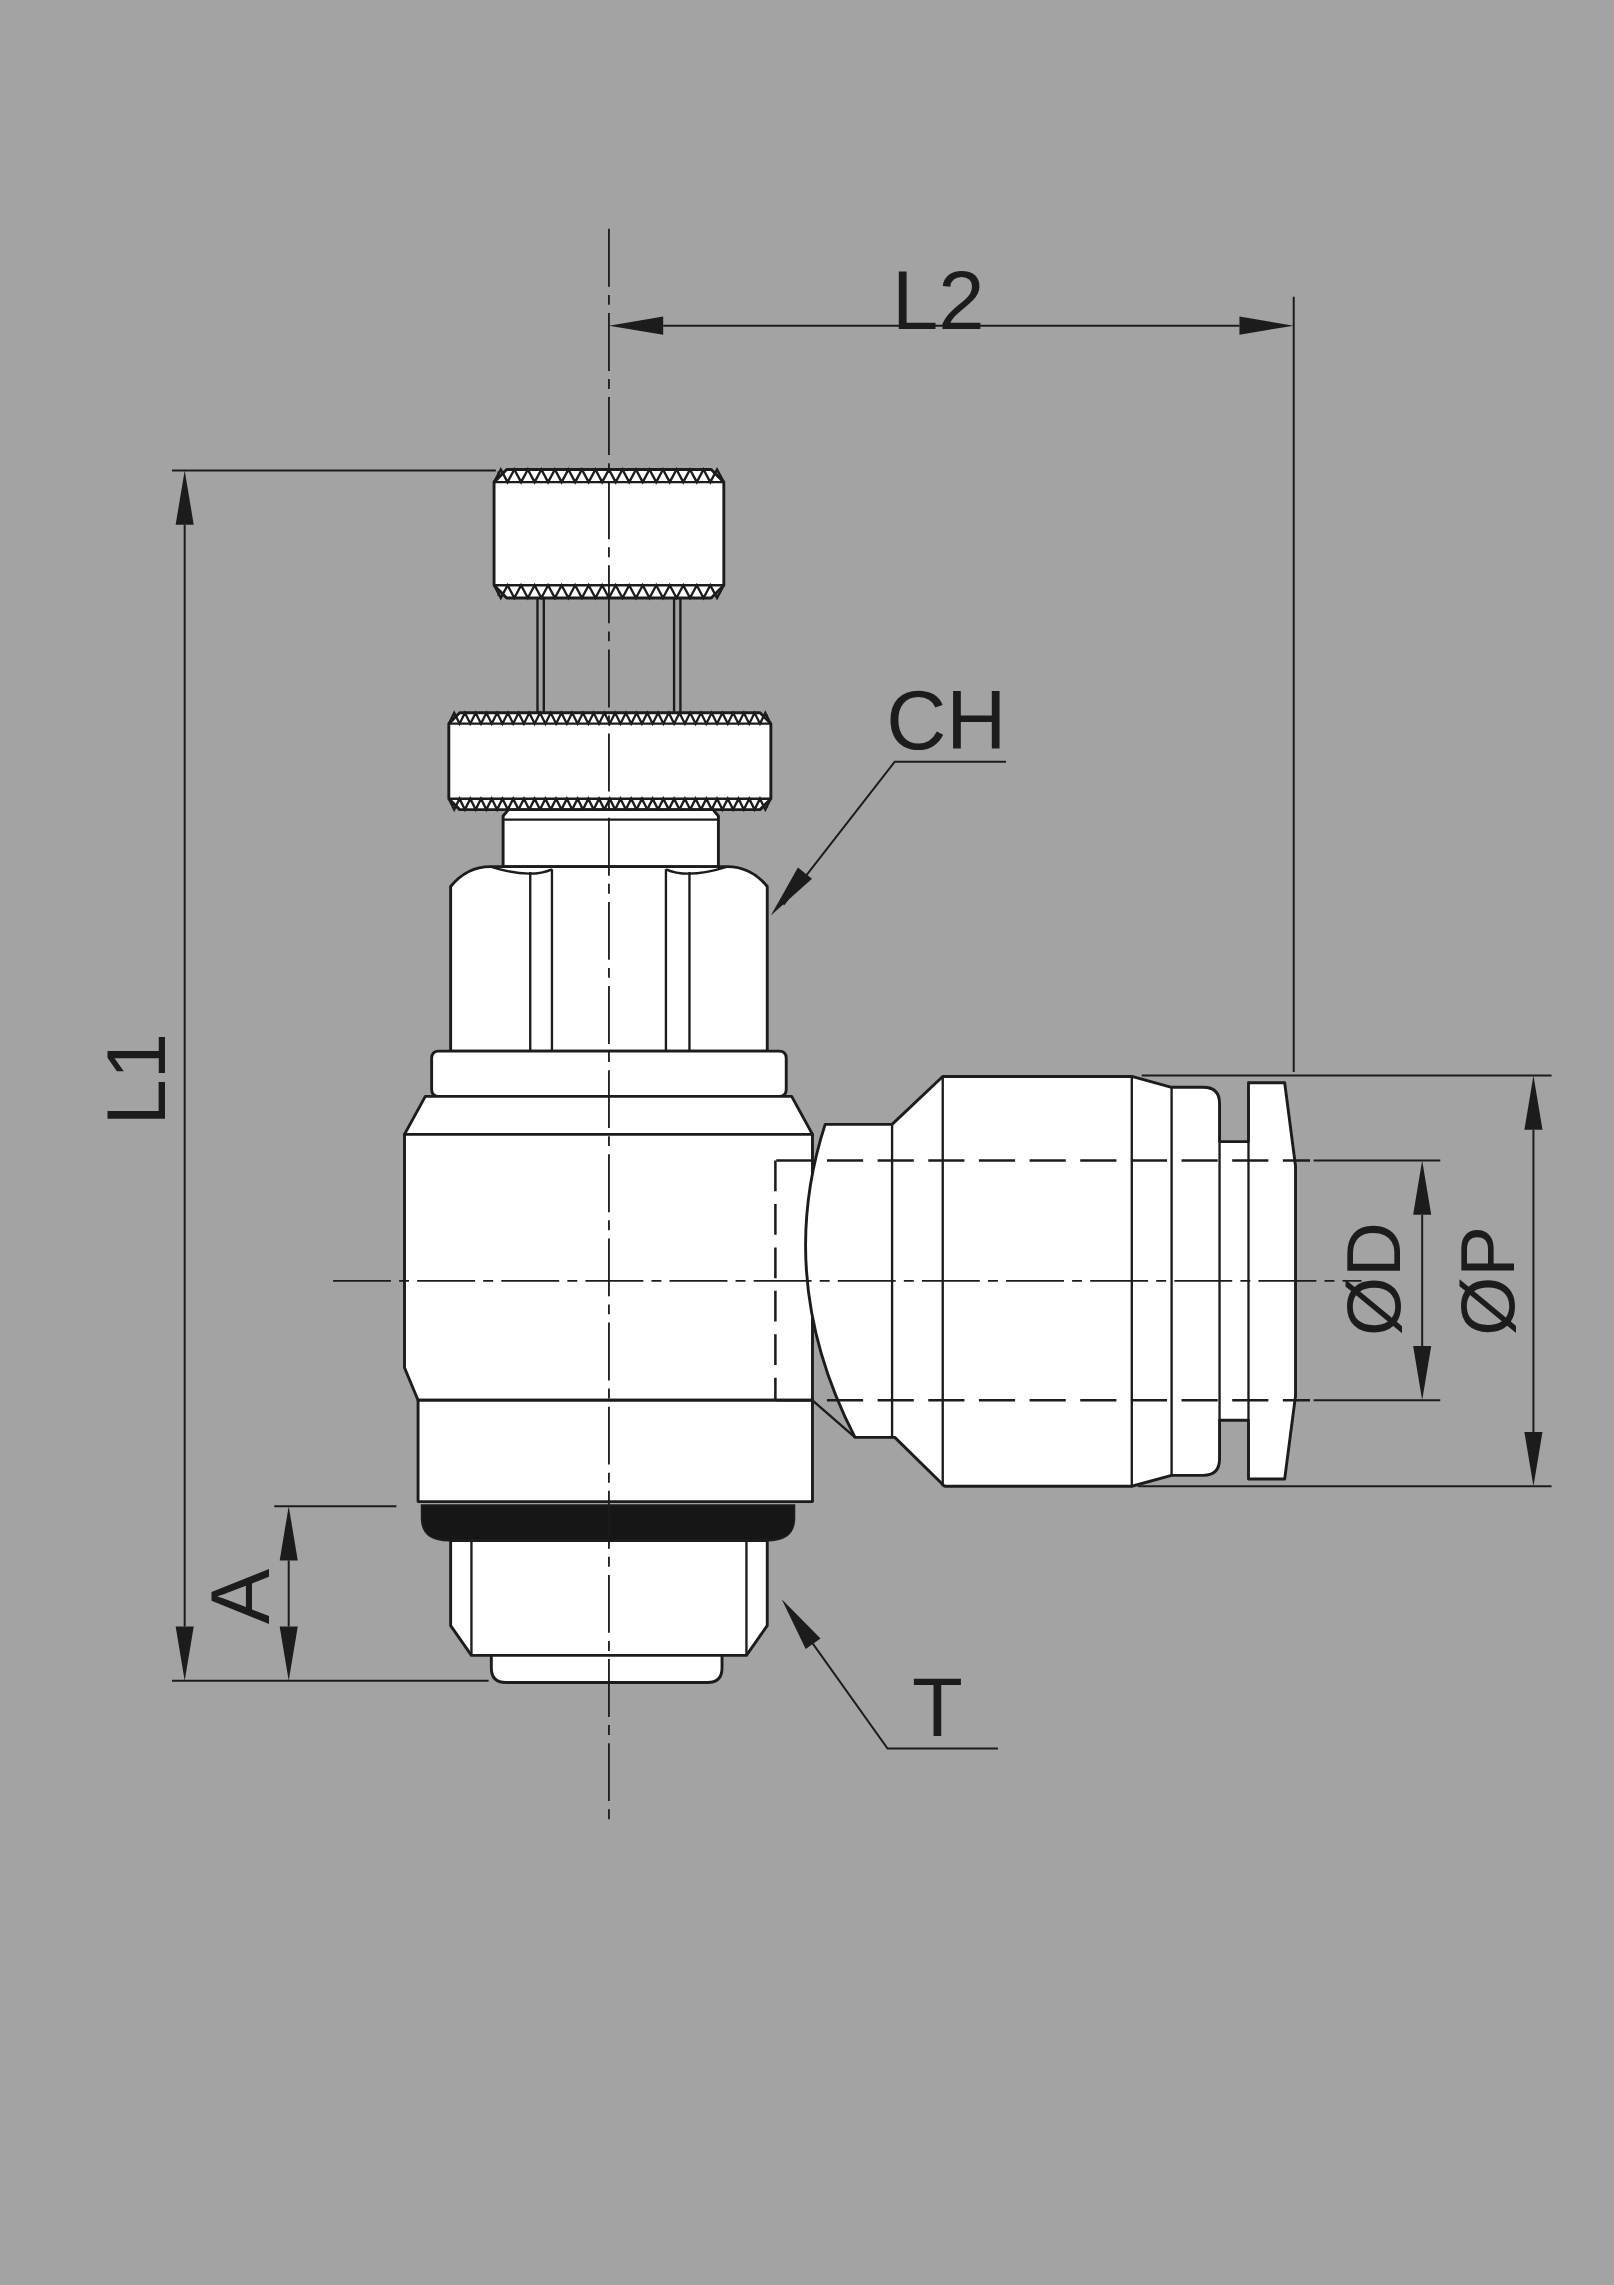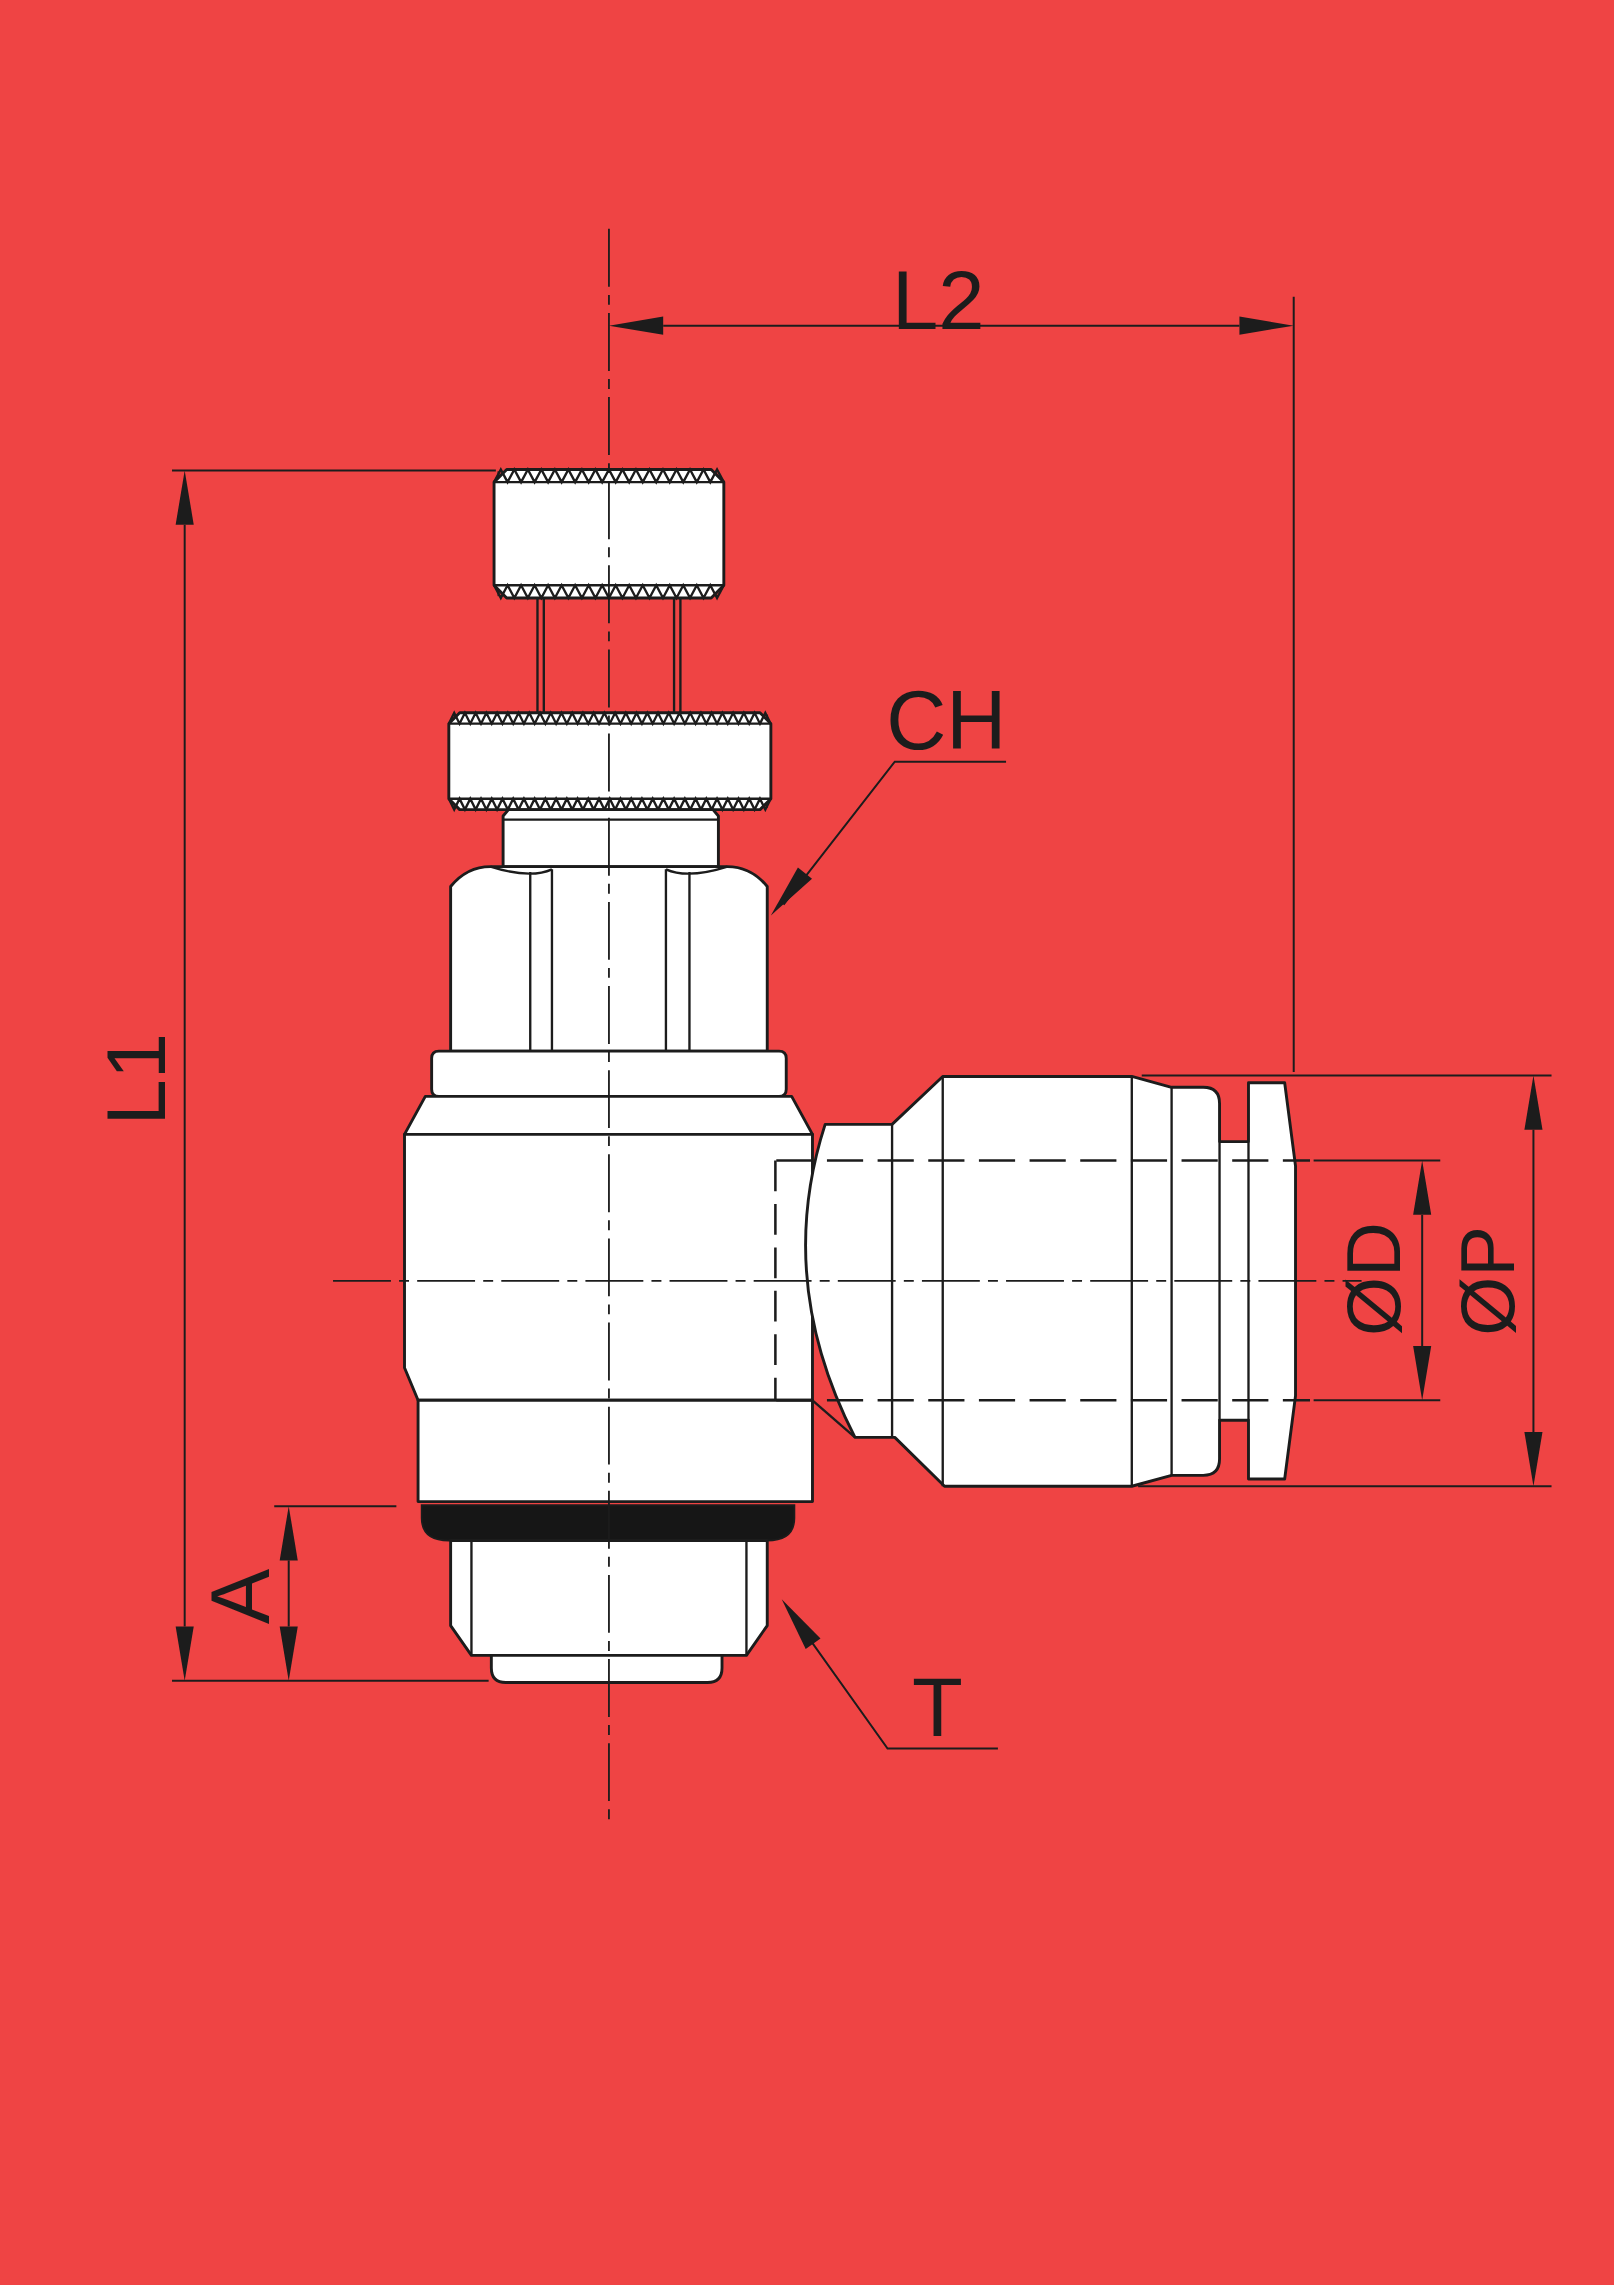--- a/index.html
+++ b/index.html
@@ -5,21 +5,21 @@
   html, body {
     margin: 0;
     padding: 0;
     background: #ffffff;
     font-family: "Liberation Sans", sans-serif;
   }
   #stage {
     position: relative;
     width: 1615px;
     height: 2285px;
-    background: #ef4444;
+    background: #a3a3a3;
     overflow: hidden;
   }
   svg { display: block; }
   .outline  { fill: #ffffff; stroke: #1c1c1c; stroke-width: 3.2; stroke-linejoin: round; }
   .thin     { fill: none;    stroke: #1c1c1c; stroke-width: 2.6; }
   .dim      { fill: none;    stroke: #1c1c1c; stroke-width: 2.2; }
   .hidden-line { fill: none; stroke: #1c1c1c; stroke-width: 2.8; stroke-dasharray: 40 16; }
   .centerline  { fill: none; stroke: #1c1c1c; stroke-width: 2;   stroke-dasharray: 64 9 11 9; }
   .arrow    { fill: #1c1c1c; stroke: none; }
   .lbl {

